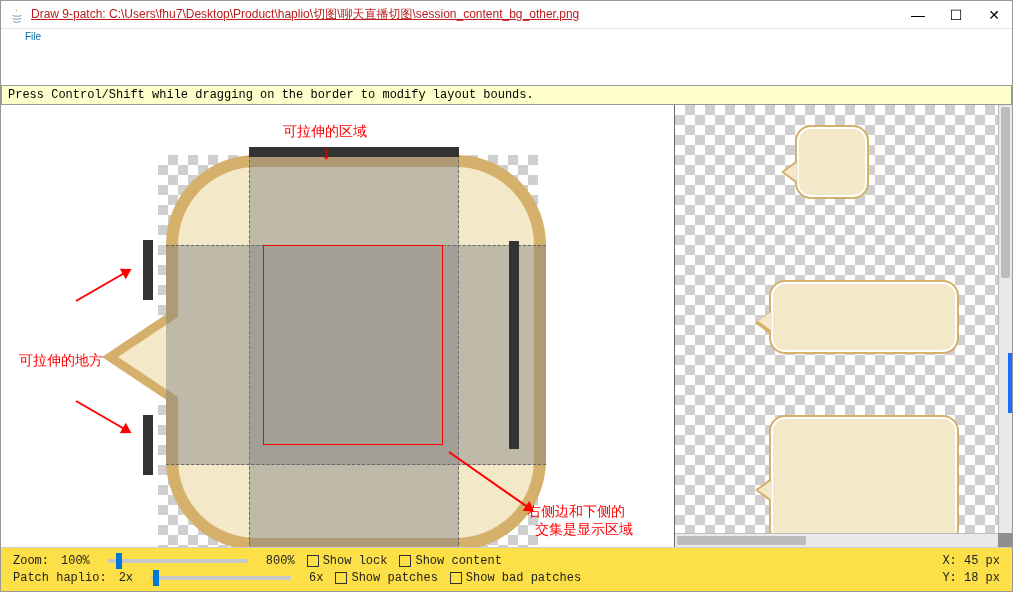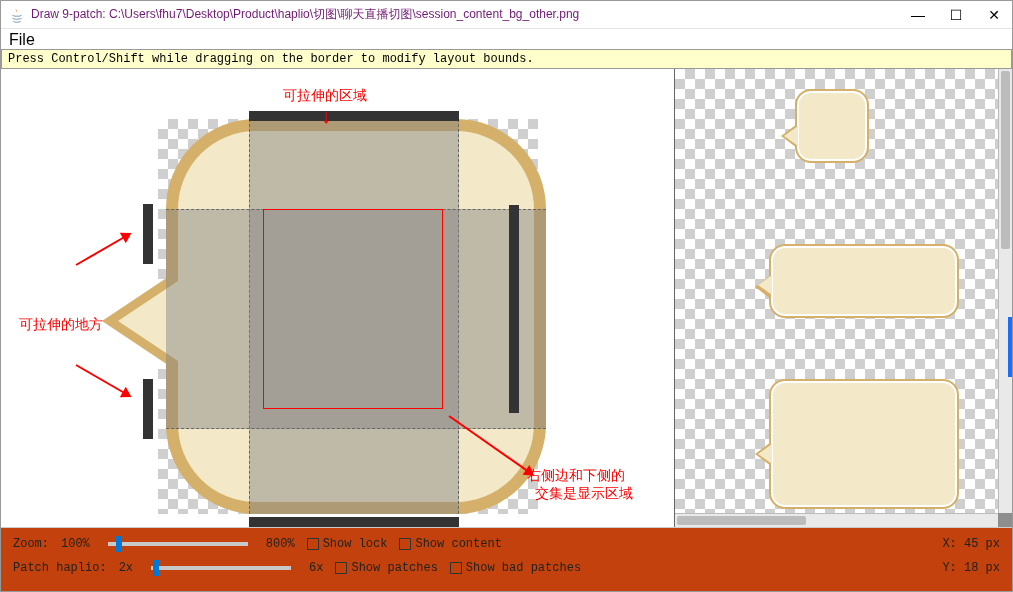--- a/index.html
+++ b/index.html
@@ -1,25 +1,25 @@
 <!DOCTYPE html>
 <html><head>
   <meta charset="utf-8">
   <style>
     * { box-sizing: border-box; margin: 0; padding: 0; }
     body { font-family: "Microsoft YaHei", Tahoma, sans-serif; font-size: 12px; background: #fff; overflow: hidden; }
     .window { width: 1013px; height: 592px; display: flex; flex-direction: column; border: 1px solid #999; position: relative; }
     .titlebar { height: 28px; display: flex; align-items: center; padding: 0 8px; background: #fff; border-bottom: 1px solid #e5e5e5; }
     .titlebar .java-icon { width: 16px; height: 16px; margin-right: 6px; }
-    .titlebar .title { flex: 1; font-size: 12px; color: #701a75; white-space: nowrap; overflow: hidden; }
+    .titlebar .title { flex: 1; font-size: 12px; color: #b91c1c; white-space: nowrap; overflow: hidden; text-decoration: underline; }
     .titlebar .win-controls { display: flex; gap: 18px; font-size: 14px; }
     .titlebar .win-controls span { cursor: pointer; width: 20px; text-align: center; }
-    .menubar { height: 20px; padding: 2px 8px; font-size: 16px; color: #000000; }
+    .menubar { height: 20px; padding: 2px 24px; font-size: 10px; color: #0369a1; }
     .menubar span { cursor: pointer; }
-    .hintbar { background: #ffffcc; border: 1px solid #999; font-family: "Courier New", monospace; font-size: 12px; padding: 2px 6px; }
+    .hintbar { background: #ffffcc; border: 1px solid #999; font-family: "Courier New", monospace; font-size: 12px; padding: 2px 6px; margin-top: 36px; }
     .workspace { flex: 1; display: flex; background: #8e8e8e; position: relative; overflow: hidden; }
     .main-canvas { flex: 1; position: relative; background: #ffffff; }
     .preview-pane { width: 338px; position: relative; border-left: 1px solid #666; }
     .checker { background-image:
         linear-gradient(45deg,#cfcfcf 25%,transparent 25%),
         linear-gradient(-45deg,#cfcfcf 25%,transparent 25%),
         linear-gradient(45deg,transparent 75%,#cfcfcf 75%),
         linear-gradient(-45deg,transparent 75%,#cfcfcf 75%);
       background-size: 20px 20px; background-position: 0 0,0 10px,10px -10px,-10px 0; background-color:#fff; }
     .preview-area { position: absolute; left:0; right:14px; top:0; bottom:14px; }
@@ -44,21 +44,21 @@
     .marker-bottom { position:absolute; left:248px; top:448px; width:210px; height:10px; background:#333; }
     .marker-left-a { position:absolute; left:142px; top:135px; width:10px; height:60px; background:#333; }
     .marker-left-b { position:absolute; left:142px; top:310px; width:10px; height:60px; background:#333; }
     .marker-right { position:absolute; left:508px; top:136px; width:10px; height:208px; background:#333; }
     .checker-zone { position:absolute; left:157px; top:50px; width:380px; height:395px; z-index:0; }
     .annotation-red { position:absolute; color:#ff0000; font-size:14px; font-weight:500; white-space:nowrap; }
     .arrow-down { position:absolute; color:#ff0000; font-size:20px; }
     .arrow-diag { position:absolute; width:60px; height:2px; background:#ff0000; transform-origin:left center; }
     .arrow-diag::after { content:''; position:absolute; right:-4px; top:-5px; border-left:10px solid #ff0000; border-top:6px solid transparent; border-bottom:6px solid transparent; }
     .tooltip-box { position:absolute; left:408px; top:232px; background:#ffffcc; border:1px solid #333; padding:3px 6px; font-size:12px; z-index:50; }
-    .bottombar { height: 64px; background:#c2410c; border-top:1px solid #ccc; display:flex; flex-direction:column; padding:4px 12px; font-family:"Courier New",monospace; font-size:12px; color:#222; }
+    .bottombar { height: 44px; background:#fde047; border-top:1px solid #ccc; display:flex; flex-direction:column; padding:4px 12px; font-family:"Courier New",monospace; font-size:12px; color:#222; }
     .bottombar .row { display:flex; align-items:center; height:24px; gap:12px; }
     .slider { position:relative; width:140px; height:4px; background:#c8c8c8; margin:0 6px; }
     .slider .knob { position:absolute; top:-6px; width:6px; height:16px; background:#0078d7; }
     .cb { width:12px; height:12px; border:1px solid #333; display:inline-block; vertical-align:middle; margin-right:4px; }
     .status-right { margin-left:auto; }
     .watermark { position:absolute; right:6px; bottom:18px; color:rgba(0,0,0,0.18); font-size:16px; font-style:italic; pointer-events:none; }
     .edge-blue { position:absolute; right:0; top:248px; width:4px; height:60px; background:#1a6dff; }
   </style>
 </head>
 <body>

